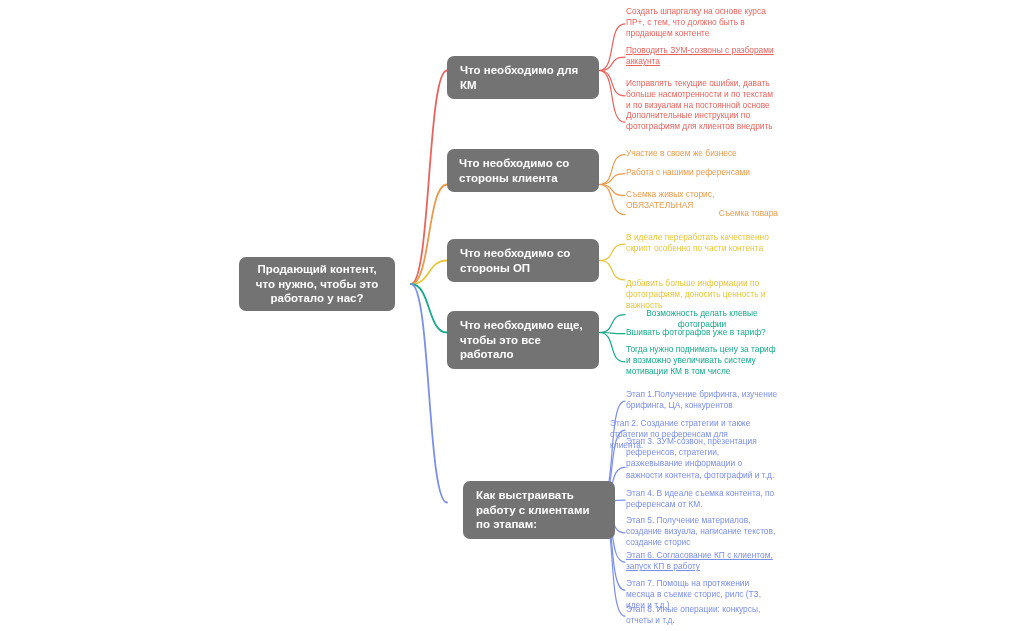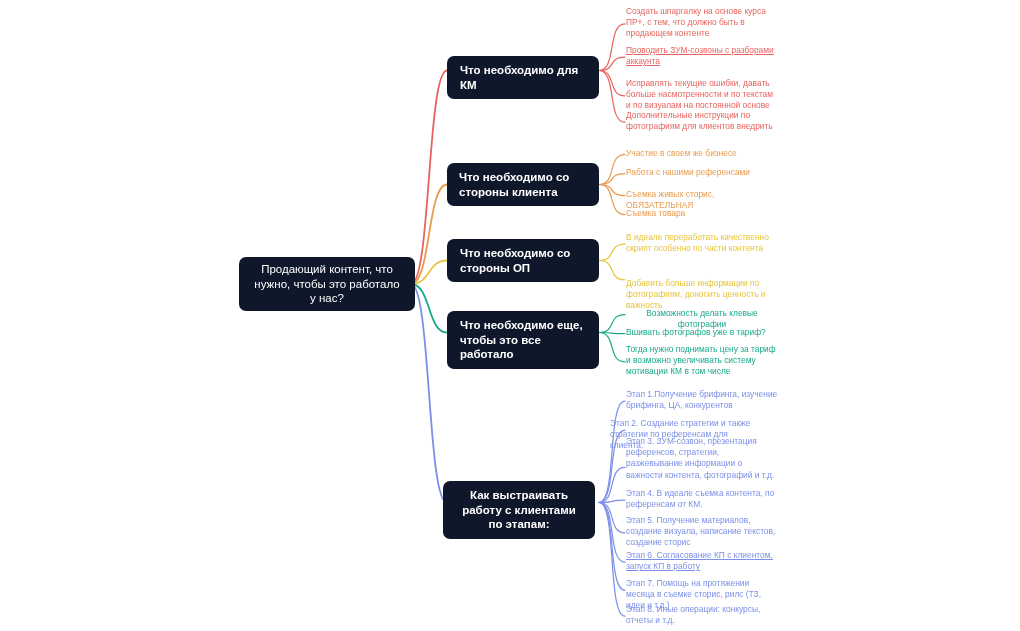--- a/index.html
+++ b/index.html
@@ -21,38 +21,38 @@
     position: absolute;
     left: 0;
     top: 0;
     width: 1020px;
     height: 631px;
     pointer-events: none;
   }
   .node {
     position: absolute;
     box-sizing: border-box;
-    background: #0f172a;
+    background: #737373;
     color: #ffffff;
     border-radius: 7px;
     display: flex;
     align-items: center;
     z-index: 3;
   }
   .node-root {
     left: 239px;
     top: 257px;
-    width: 176px;
+    width: 156px;
     height: 54px;
     justify-content: center;
     text-align: center;
     padding: 4px 12px;
     font-size: 11.5px;
     line-height: 14.5px;
-    font-weight: 400;
+    font-weight: 700;
   }
   .node-branch {
     left: 447px;
     width: 152px;
     padding: 7px 13px;
     font-size: 11.5px;
     line-height: 14.5px;
     font-weight: bold;
     text-align: left;
   }
@@ -105,39 +105,39 @@
   </div>
 
   <div id="nodes-layer">
       <div class="node node-branch" style="top: 56px; left: 447px; min-height: 29px;">
         <span>Что необходимо для КМ</span>
       </div>
       <div class="leaf" style="left: 626px; top: 6px; color: rgb(232, 99, 94);">Создать шпаргалку на основе курса ПР+, с тем, что должно быть в продающем контенте</div>
       <div class="leaf" style="left: 626px; top: 45px; color: rgb(232, 99, 94); text-decoration: underline;">Проводить ЗУМ-созвоны с разборами аккаунта</div>
       <div class="leaf" style="left: 626px; top: 78px; color: rgb(232, 99, 94);">Исправлять текущие ошибки, давать больше насмотренности и по текстам и по визуалам на постоянной основе</div>
       <div class="leaf" style="left: 626px; top: 110px; color: rgb(232, 99, 94);">Дополнительные инструкции по фотографиям для клиентов внедрить</div>
-      <div class="node node-branch" style="top: 163px; left: 447px; min-height: 43px; padding-left: 12px;">
+      <div class="node node-branch" style="top: 149px; left: 447px; min-height: 43px; padding-left: 12px;">
         <span>Что необходимо со стороны клиента</span>
       </div>
       <div class="leaf" style="left: 626px; top: 148px; color: rgb(232, 155, 76);">Участие в своем же бизнесе</div>
       <div class="leaf" style="left: 626px; top: 167px; color: rgb(232, 155, 76);">Работа с нашими референсами</div>
       <div class="leaf" style="left: 626px; top: 189px; color: rgb(232, 155, 76);">Съемка живых сторис, ОБЯЗАТЕЛЬНАЯ</div>
-      <div class="leaf" style="left: 626px; top: 208px; color: rgb(232, 155, 76);">Съемка товара</div>
+      <div class="leaf" style="left: 626px; top: 208px; color: rgb(232, 155, 76); text-align: right;">Съемка товара</div>
       <div class="node node-branch" style="top: 239px; left: 447px; min-height: 43px;">
         <span>Что необходимо со стороны ОП</span>
       </div>
       <div class="leaf" style="left: 626px; top: 232px; color: rgb(232, 197, 60);">В идеале переработать качественно скрипт особенно по части контента</div>
       <div class="leaf" style="left: 626px; top: 278px; color: rgb(232, 197, 60);">Добавить больше информации по фотографиям, доносить ценность и важность</div>
       <div class="node node-branch" style="top: 311px; left: 447px; min-height: 43px;">
         <span>Что необходимо еще, чтобы это все работало</span>
       </div>
       <div class="leaf" style="left: 626px; top: 308px; color: rgb(24, 169, 138); text-align: center;">Возможность делать клевые фотографии</div>
       <div class="leaf" style="left: 626px; top: 327px; color: rgb(24, 169, 138);">Вшивать фотографов уже в тариф?</div>
       <div class="leaf" style="left: 626px; top: 344px; color: rgb(24, 169, 138);">Тогда нужно поднимать цену за тариф и возможно увеличивать систему мотивации КМ в том числе</div>
-      <div class="node node-branch" style="top: 481px; left: 443px; min-height: 43px; text-align: center;">
+      <div class="node node-branch" style="top: 481px; left: 463px; min-height: 43px;">
         <span>Как выстраивать работу с клиентами по этапам:</span>
       </div>
       <div class="leaf" style="left: 626px; top: 389px; color: rgb(123, 143, 232);">Этап 1.Получение брифинга, изучение брифинга, ЦА, конкурентов</div>
       <div class="leaf" style="left: 610px; top: 418px; color: rgb(123, 143, 232);">Этап 2. Создание стратегии и также стратегии по референсам для клиента.</div>
       <div class="leaf" style="left: 626px; top: 436px; color: rgb(123, 143, 232);">Этап 3. ЗУМ-созвон, презентация референсов, стратегии, разжевывание информации о важности контента, фотографий и т.д.</div>
       <div class="leaf" style="left: 626px; top: 488px; color: rgb(123, 143, 232);">Этап 4. В идеале съемка контента, по референсам от КМ.</div>
       <div class="leaf" style="left: 626px; top: 515px; color: rgb(123, 143, 232);">Этап 5. Получение материалов, создание визуала, написание текстов, создание сторис</div>
       <div class="leaf" style="left: 626px; top: 550px; color: rgb(123, 143, 232); text-decoration: underline;">Этап 6. Согласование КП с клиентом, запуск КП в работу</div>
       <div class="leaf" style="left: 626px; top: 578px; color: rgb(123, 143, 232);">Этап 7. Помощь на протяжении месяца в съемке сторис, рилс (ТЗ, идеи и т.д.)</div>
       <div class="leaf" style="left: 626px; top: 604px; color: rgb(123, 143, 232);">Этап 8. Иные операции: конкурсы, отчеты и т.д.</div>

